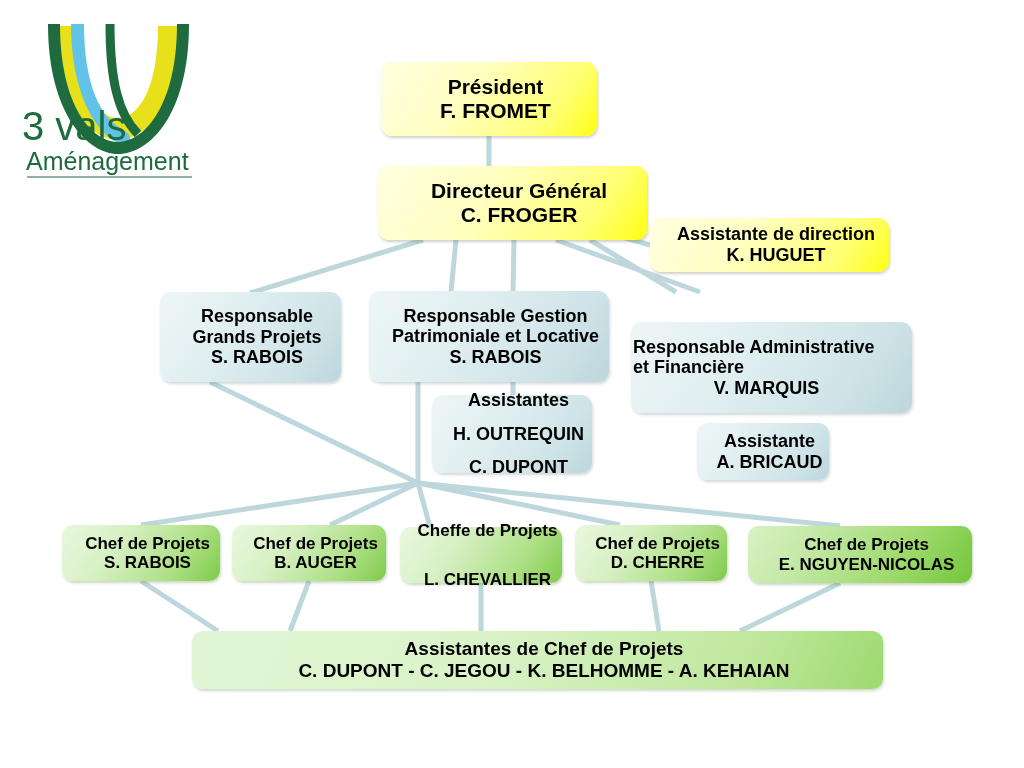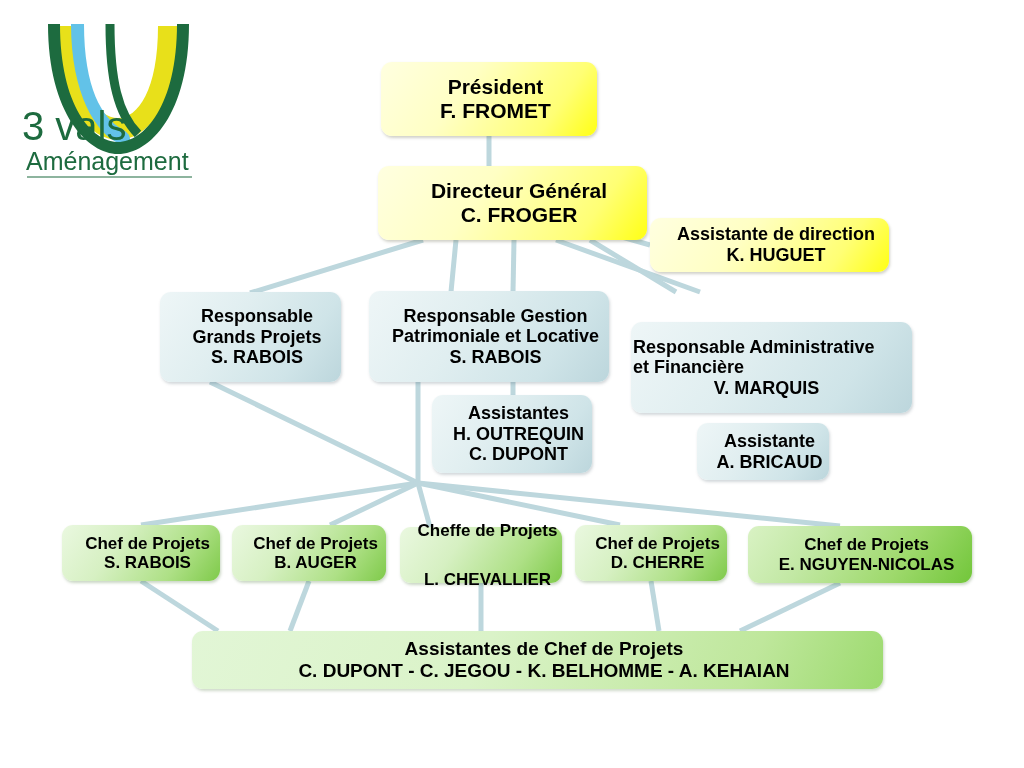--- a/index.html
+++ b/index.html
@@ -68,21 +68,21 @@
   }
 
   
   #node-president   { left:381px; top:62px;  width:216px; height:74px;  font-size:21px; }
   #node-dg          { left:378px; top:166px; width:269px; height:74px;  font-size:21px; }
   #node-assist-dir  { left:650px; top:218px; width:239px; height:54px;  font-size:18px; }
   #node-grands      { left:160px; top:292px; width:181px; height:90px;  font-size:18px; }
   #node-gestion     { left:369px; top:291px; width:240px; height:91px;  font-size:18px; }
   #node-admin       { left:631px; top:291px; width:281px; height:91px;  font-size:18px; text-align:left; padding-left:2px;margin-top:31px; }
   #node-admin .person { text-align:center; padding-right:12px; }
-  #node-assistantes { left:432px; top:395px; width:160px; height:78px;  font-size:18px; }
+  #node-assistantes { left:432px; top:395px; width:160px; height:78px;  font-size:18px;gap:13px; }
   #node-assistante  { left:697px; top:423px; width:132px; height:57px;  font-size:18px; }
 
   #node-cp1 { left:62px;  top:525px; width:158px; height:56px; font-size:17px; }
   #node-cp2 { left:232px; top:525px; width:154px; height:56px; font-size:17px; }
   #node-cp3 { left:400px; top:527px; width:162px; height:56px; font-size:17px;gap:29px; }
   #node-cp4 { left:575px; top:525px; width:152px; height:56px; font-size:17px; }
   #node-cp5 { left:748px; top:526px; width:224px; height:57px; font-size:17px; }
 
   #node-assist-cp { left:192px; top:631px; width:691px; height:58px; font-size:19px; }
 

